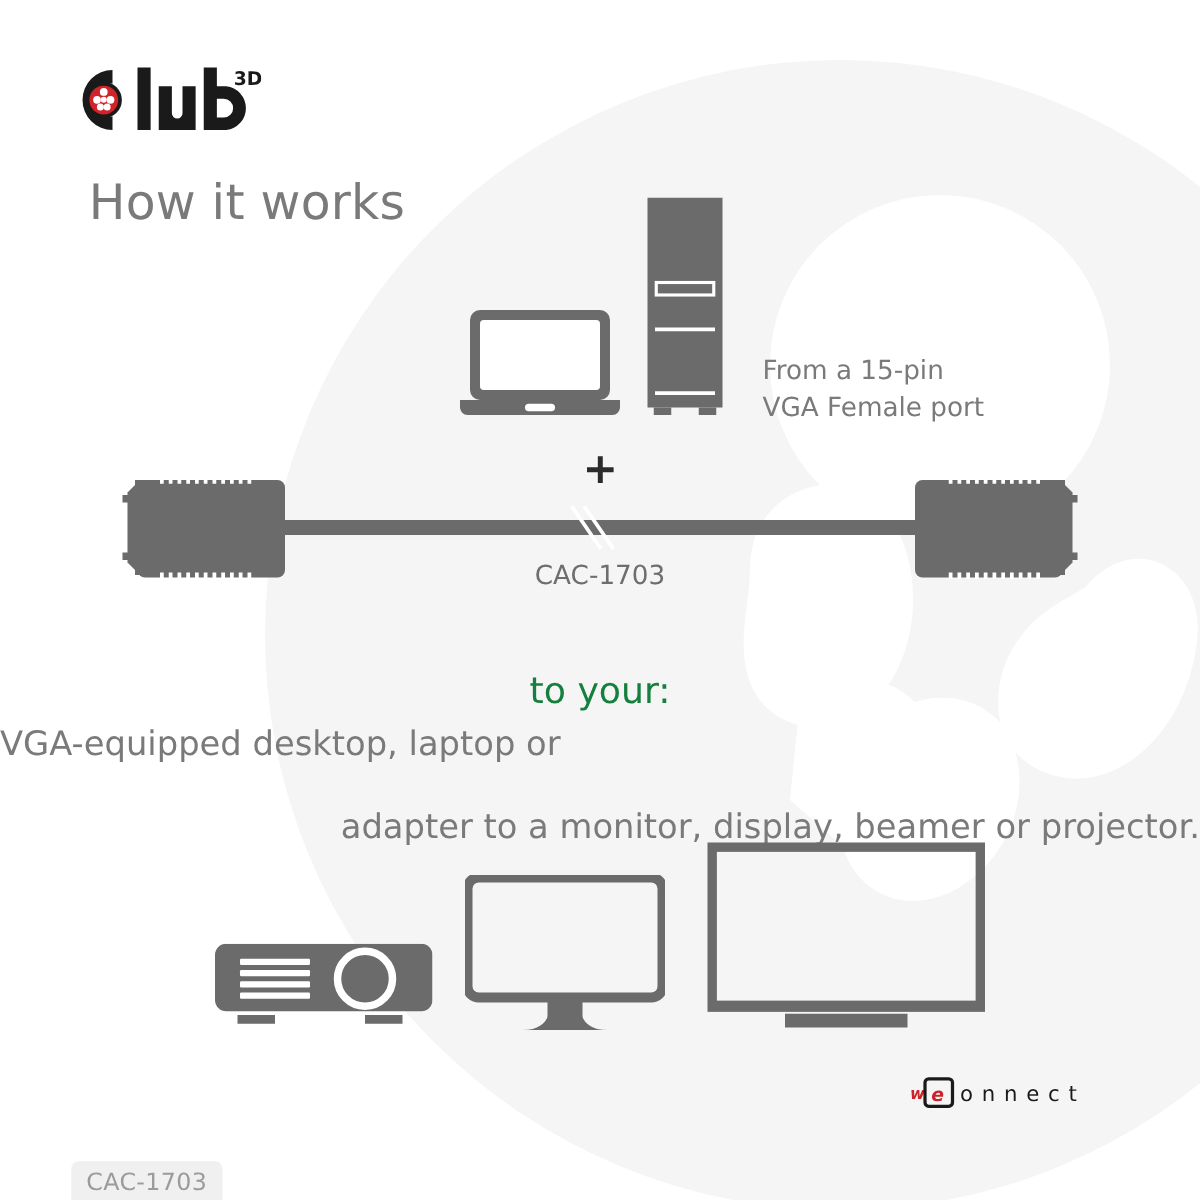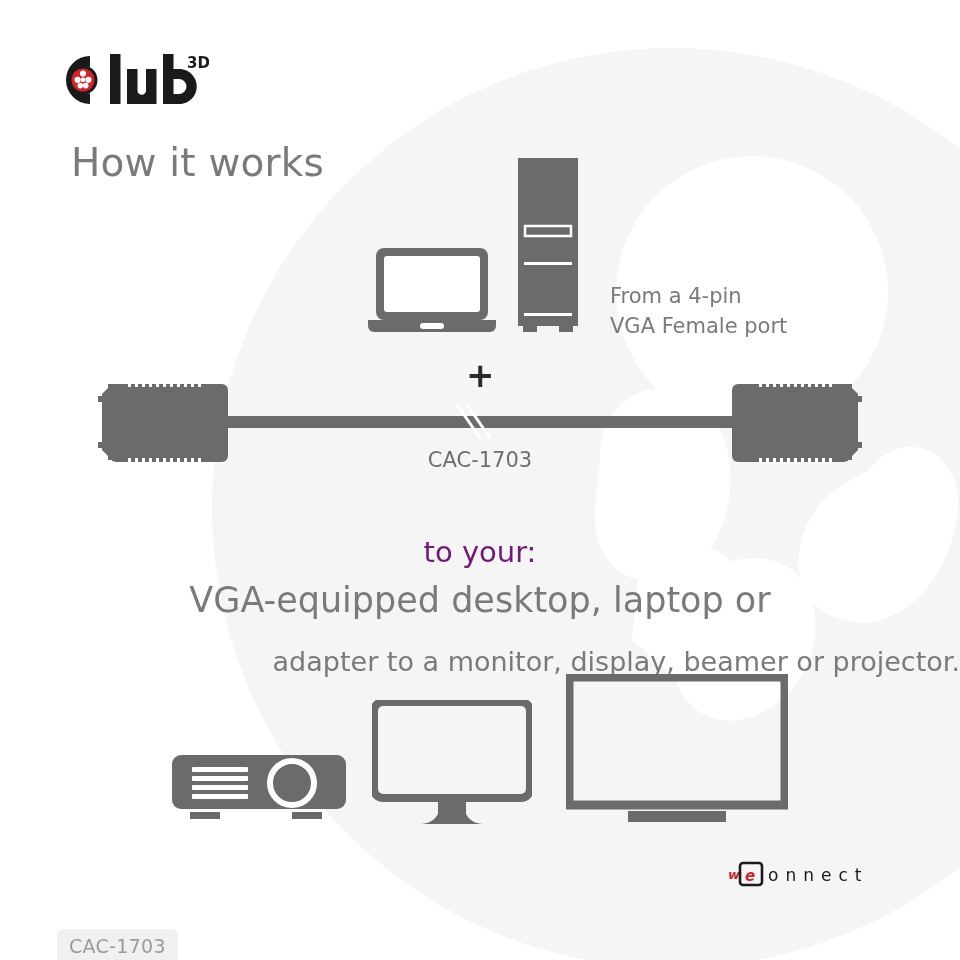--- a/index.html
+++ b/index.html
@@ -108,29 +108,28 @@
   }
 
   
   .toyour-heading {
     position: absolute;
     left: 0;
     top: 535px;
     width: 960px;
     text-align: center;
     font-size: 29px;
-    color: #701a75;
+    color: #15803d;
   }
   .toyour-line1 {
     position: absolute;
     left: 0;
     top: 580px;
     width: 960px;
-    text-align: center;
-    font-size: 35px;
+    font-size: 27px;
     color: #7a7a7a;
   }
   .toyour-line2 {
     position: absolute;
     left: 0;
     top: 622px;
     width: 960px;
     text-align: right;
     font-size: 27px;
     color: #7a7a7a;
@@ -259,21 +258,21 @@
   <svg class="tower-icon" viewBox="0 0 72 178" xmlns="http://www.w3.org/2000/svg">
     <rect x="6" y="0" width="60" height="168" fill="#6b6b6b"></rect>
     <rect x="13" y="68" width="46" height="10" fill="none" stroke="#ffffff" stroke-width="2.5"></rect>
     <rect x="12" y="104" width="48" height="3" fill="#ffffff"></rect>
     <rect x="12" y="155" width="48" height="3" fill="#ffffff"></rect>
     <rect x="11" y="168" width="14" height="6" fill="#6b6b6b"></rect>
     <rect x="47" y="168" width="14" height="6" fill="#6b6b6b"></rect>
   </svg>
 
   <div class="source-caption">
-    <div>From a 4-pin</div>
+    <div>From a 15-pin</div>
     <div>VGA Female port</div>
   </div>
 
   <div class="plus-sign">+</div>
 
   <svg class="cable-assembly" viewBox="0 0 800 110" xmlns="http://www.w3.org/2000/svg">
 
     <rect x="135" y="48" width="540" height="12" fill="#6b6b6b"></rect>
 
     <g>

